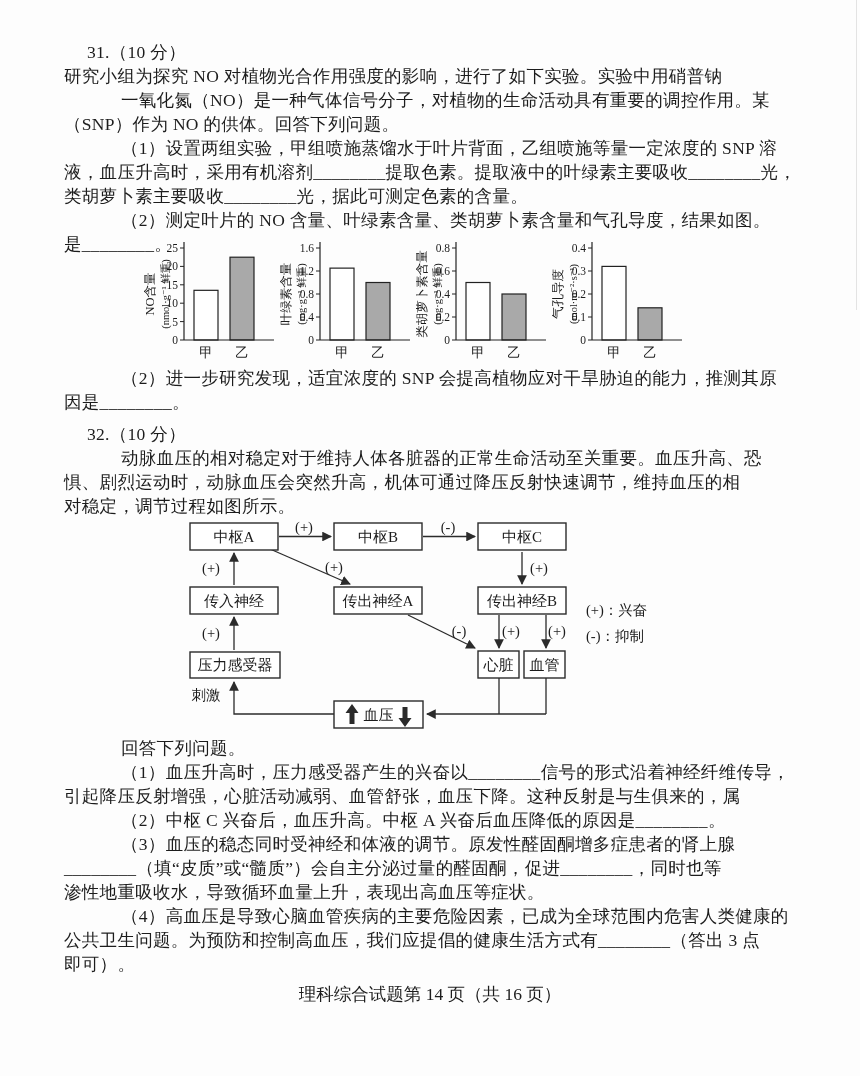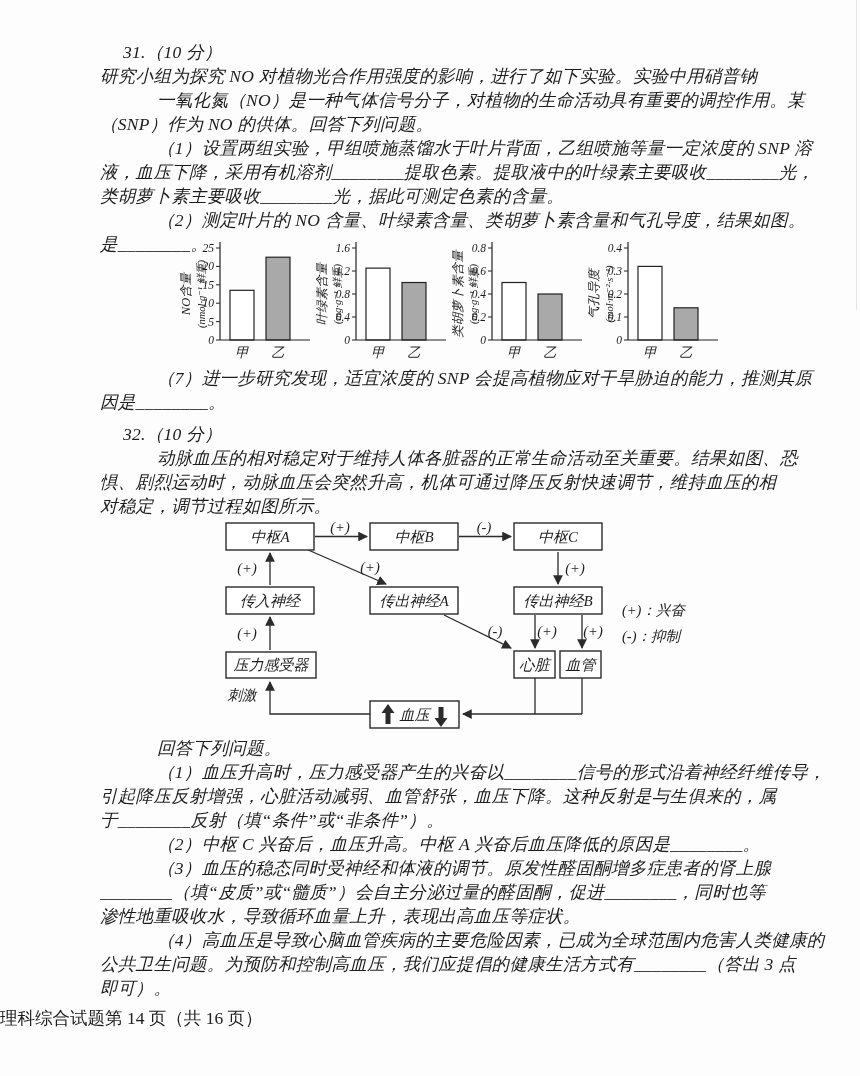--- a/index.html
+++ b/index.html
@@ -2,46 +2,46 @@
 <html><head>
 <meta charset="utf-8">
 <style>
   html,body{margin:0;padding:0;}
   body{
     width:860px;height:1076px;background:#fdfdfd;color:#1c1c1c;
     font-family:"Liberation Serif","DejaVu Serif",serif;
     position:relative;overflow:hidden;
   }
   .page{position:relative;width:860px;height:1076px;}
-  .content{padding:40px 58px 0 100px;font-size:17.5px;font-style:italic;}
+  .content{padding:40px 58px 0 64px;font-size:17.5px;}
   .tline{height:24px;line-height:24px;white-space:nowrap;letter-spacing:0.3px;}
   .tline.num{text-indent:23px;}
   .tline.p{text-indent:57px;}
   .charts-row{display:flex;gap:4px;margin:-20px 0 2px 80px;height:128px;}
   .chart{width:132px;height:128px;}
   .chart svg text{font-family:"Liberation Serif","DejaVu Serif",serif;fill:#1c1c1c;}
   .sec-gap{height:8px;}
   .diagram-wrap{position:relative;height:218px;margin-left:86px;}
   .diagram-wrap svg text{font-family:"Liberation Serif","DejaVu Serif",serif;fill:#1c1c1c;}
-  .footer{margin-top:6px;font-size:17.5px;height:24px;line-height:24px;}
+  .footer{margin-top:6px;text-align:center;font-size:17.5px;height:24px;line-height:24px;}
   .scan-edge{position:absolute;right:3px;top:0;width:1px;height:310px;background:#e3e3e3;}
 </style>
 </head>
 <body>
 
 <div class="page">
   <div class="content">
 
     <div>
         <div class="tline num">31.（10 分）</div>
         <div class="tline">研究小组为探究 NO 对植物光合作用强度的影响，进行了如下实验。实验中用硝普钠</div>
         <div class="tline p">一氧化氮（NO）是一种气体信号分子，对植物的生命活动具有重要的调控作用。某</div>
         <div class="tline">（SNP）作为 NO 的供体。回答下列问题。</div>
         <div class="tline p">（1）设置两组实验，甲组喷施蒸馏水于叶片背面，乙组喷施等量一定浓度的 SNP 溶</div>
-        <div class="tline">液，血压下降，采用有机溶剂________提取色素。提取液中的叶绿素主要吸收________光，</div>
+        <div class="tline">液，血压升高时，采用有机溶剂________提取色素。提取液中的叶绿素主要吸收________光，</div>
         <div class="tline">类胡萝卜素主要吸收________光，据此可测定色素的含量。</div>
         <div class="tline p">（2）测定叶片的 NO 含量、叶绿素含量、类胡萝卜素含量和气孔导度，结果如图。</div>
         <div class="tline">是________。</div>
       </div>
 
     <div class="charts-row">
       <div class="chart"><svg width="132" height="128" viewBox="0 0 132 128">
             <text transform="translate(10,58) rotate(-90)" text-anchor="middle" font-size="12.5">NO含量</text>
             <text transform="translate(25,58) rotate(-90)" text-anchor="middle" font-size="10.5">(nmol·g⁻¹ 鲜重)</text>
             <line x1="36" y1="104" x2="40" y2="104" stroke="#222" stroke-width="1"></line>
@@ -119,29 +119,29 @@
             <rect x="50" y="30.400000000000006" width="24" height="73.6" fill="#ffffff" stroke="#222" stroke-width="1.2"></rect>
             <text x="62" y="121" text-anchor="middle" font-size="13.5">甲</text>
             <rect x="86" y="71.8" width="24" height="32.2" fill="#a9a9a9" stroke="#222" stroke-width="1.2"></rect>
             <text x="98" y="121" text-anchor="middle" font-size="13.5">乙</text>
             <line x1="40" y1="6" x2="40" y2="104" stroke="#222" stroke-width="1.2"></line>
             <line x1="40" y1="104" x2="130" y2="104" stroke="#222" stroke-width="1.2"></line>
           </svg></div>
     </div>
 
     <div>
-        <div class="tline p">（7）进一步研究发现，适宜浓度的 SNP 会提高植物应对干旱胁迫的能力，推测其原</div>
+        <div class="tline p">（2）进一步研究发现，适宜浓度的 SNP 会提高植物应对干旱胁迫的能力，推测其原</div>
         <div class="tline">因是________。</div>
       </div>
 
     <div class="sec-gap"></div>
 
     <div>
         <div class="tline num">32.（10 分）</div>
-        <div class="tline p">动脉血压的相对稳定对于维持人体各脏器的正常生命活动至关重要。结果如图、恐</div>
+        <div class="tline p">动脉血压的相对稳定对于维持人体各脏器的正常生命活动至关重要。血压升高、恐</div>
         <div class="tline">惧、剧烈运动时，动脉血压会突然升高，机体可通过降压反射快速调节，维持血压的相</div>
         <div class="tline">对稳定，调节过程如图所示。</div>
       </div>
 
     <div class="diagram-wrap">
       <svg width="570" height="218" viewBox="150 527 570 218">
         <defs>
           <marker id="arr" viewBox="0 0 10 10" refX="9" refY="5" markerWidth="7.5" markerHeight="7.5" orient="auto-start-reverse">
             <path d="M0,0 L10,5 L0,10 Z" fill="#2b2b2b"></path>
           </marker>
@@ -209,21 +209,20 @@
           <text x="586" y="624">(+)：兴奋</text>
           <text x="586" y="650">(-)：抑制</text>
         </g>
       </svg>
     </div>
 
     <div>
         <div class="tline p">回答下列问题。</div>
         <div class="tline p">（1）血压升高时，压力感受器产生的兴奋以________信号的形式沿着神经纤维传导，</div>
         <div class="tline">引起降压反射增强，心脏活动减弱、血管舒张，血压下降。这种反射是与生俱来的，属</div>
-        <div class="tline">于________反射（填“条件”或“非条件”）。</div>
         <div class="tline p">（2）中枢 C 兴奋后，血压升高。中枢 A 兴奋后血压降低的原因是________。</div>
         <div class="tline p">（3）血压的稳态同时受神经和体液的调节。原发性醛固酮增多症患者的肾上腺</div>
         <div class="tline">________（填“皮质”或“髓质”）会自主分泌过量的醛固酮，促进________，同时也等</div>
         <div class="tline">渗性地重吸收水，导致循环血量上升，表现出高血压等症状。</div>
         <div class="tline p">（4）高血压是导致心脑血管疾病的主要危险因素，已成为全球范围内危害人类健康的</div>
         <div class="tline">公共卫生问题。为预防和控制高血压，我们应提倡的健康生活方式有________（答出 3 点</div>
         <div class="tline">即可）。</div>
       </div>
 
   </div>

